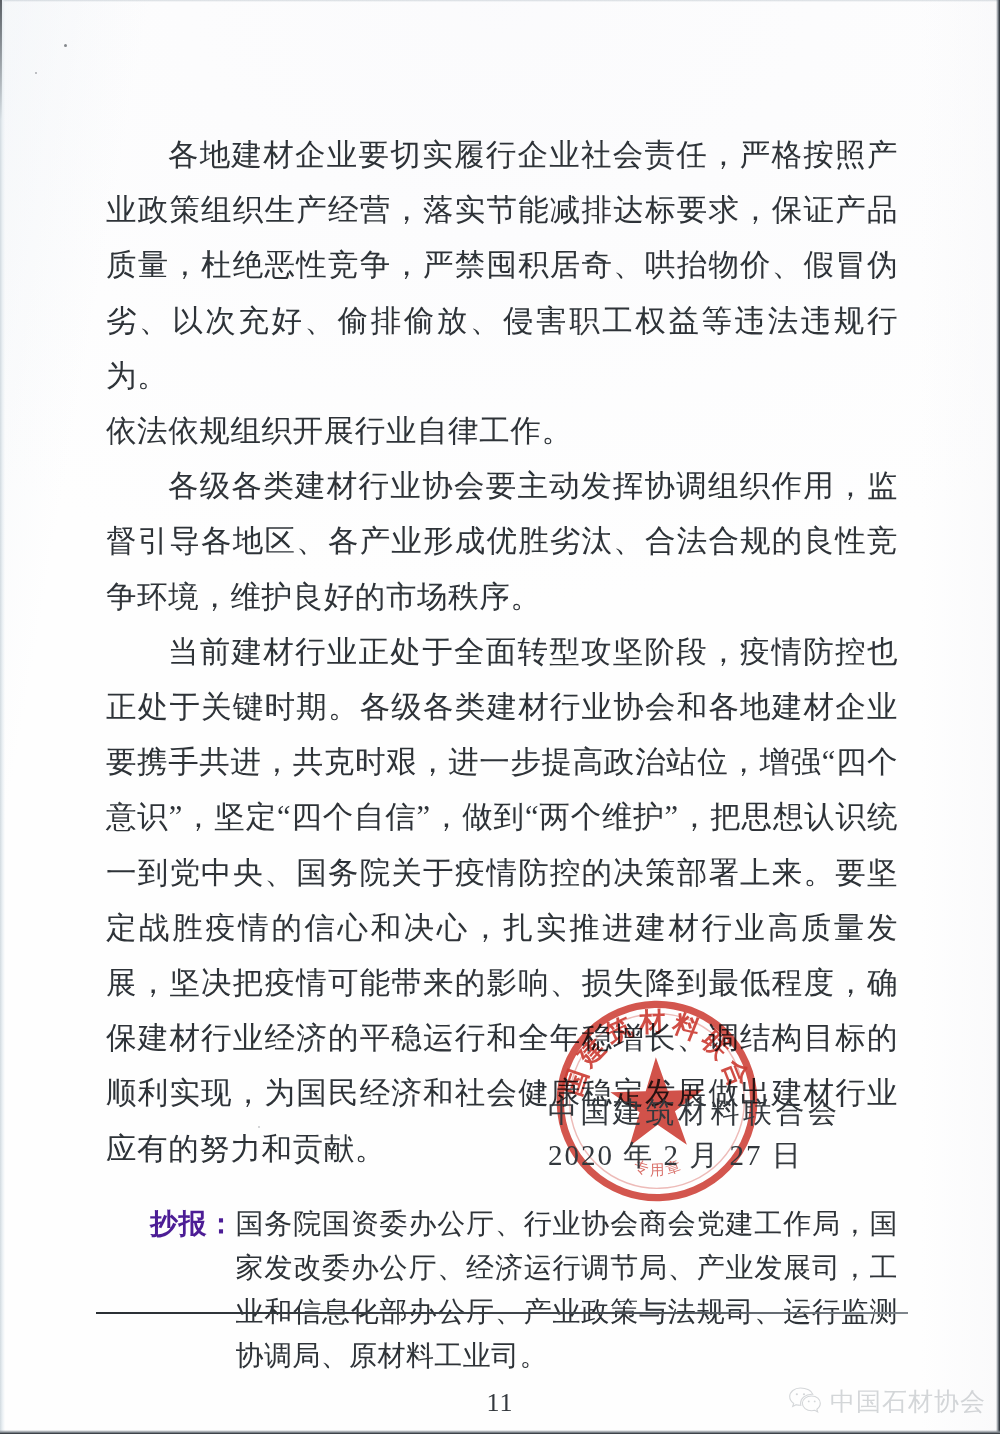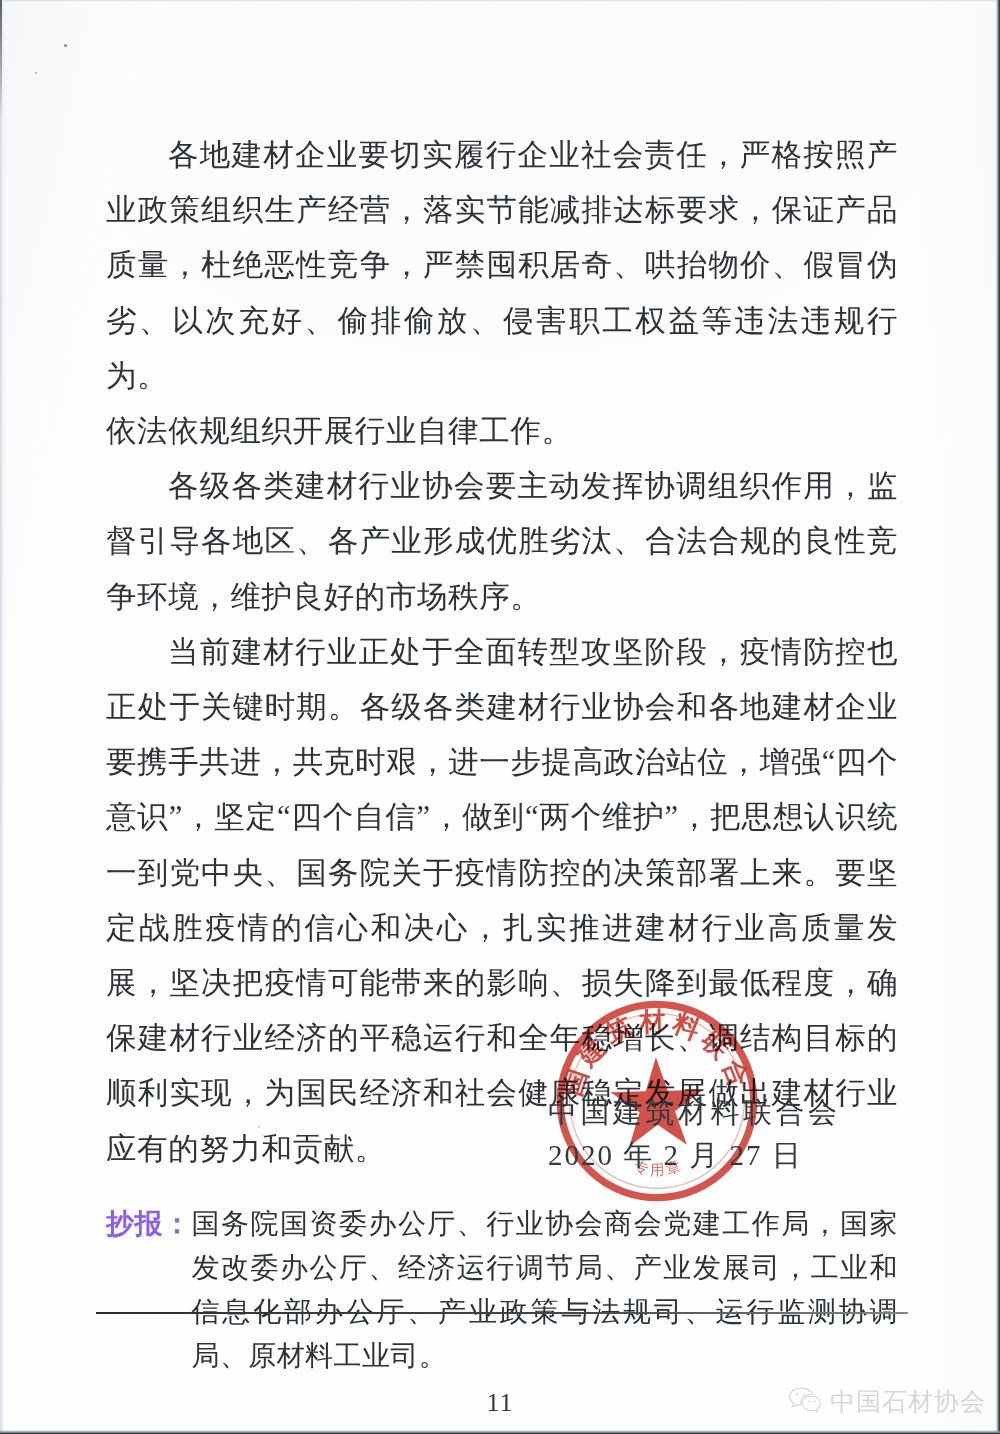--- a/index.html
+++ b/index.html
@@ -147,25 +147,26 @@
     left: 106px;
     top: 1202px;
     width: 792px;
     display: flex;
     align-items: flex-start;
   }
   .cc-label {
     font-size: 28px;
     line-height: 44px;
     font-weight: bold;
-    color: #8b5cf6;
+    color: #4c1d95;
     white-space: nowrap;
     letter-spacing: 0.5px;
     flex: 0 0 auto;
     font-family: "Liberation Serif", "DejaVu Serif", serif;
+    margin-left: 44px;
   }
   .cc-text {
     font-size: 28px;
     line-height: 44px;
     color: #2e3338;
     letter-spacing: 0.4px;
     text-align: justify;
     text-justify: inter-character;
     flex: 1 1 auto;
     font-family: "Liberation Serif", "DejaVu Serif", serif;

